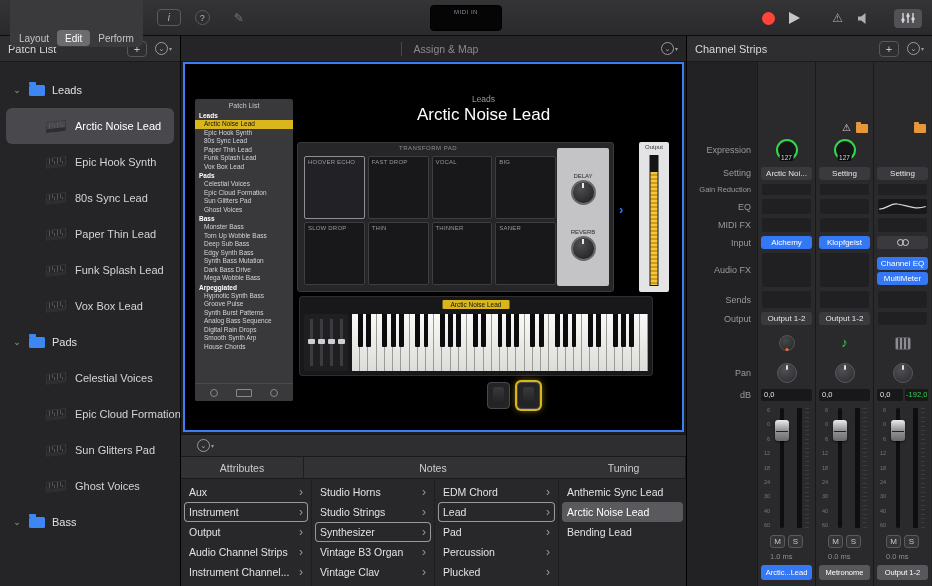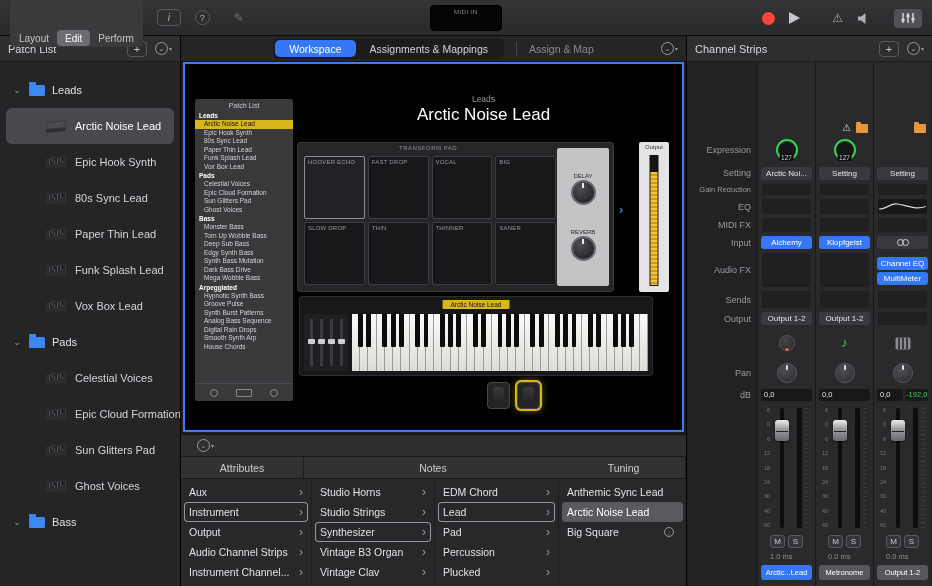--- a/index.html
+++ b/index.html
@@ -332,24 +332,20 @@
             <span class="folder-ic"></span>
             <span class="pl-label">Bass</span>
           </div>
           <div class="pl-row patch"></div>
         </div>
     </div>
   </div>
 
   <div class="center">
     <div class="center-tabbar">
-      <div class="wseg">
-        <span class="wseg-tab active">Workspace</span>
-        <span class="wseg-tab">Assignments &amp; Mappings</span>
-      </div>
       <span class="tb-divider"></span>
       <span class="assign-map">Assign &amp; Map</span>
       <span class="center-menu menu-btn">
         <span class="mb-circle">⌄</span>
           <span class="mb-caret">▾</span>
       </span>
     </div>
 
     <div class="screen-outer">
       <div class="screen">
@@ -601,22 +597,21 @@
             </div>
           </div>
           <div class="lib-col">
             <div class="lib-row">
               <span class="lib-label">Anthemic Sync Lead</span>
             </div>
             <div class="lib-row filled">
               <span class="lib-label">Arctic Noise Lead</span>
             </div>
             <div class="lib-row">
-              <span class="lib-label">Big Square</span>
-              <span class="dl-ic">↓</span>
+              <span class="lib-label">Bending Lead</span>
             </div>
           </div>
         </div>
     </div>
   </div>
 
   <div class="right-panel">
     <div class="panel-header">
       <span class="panel-title">Channel Strips</span>
       <span class="hdr-btn">+</span>

